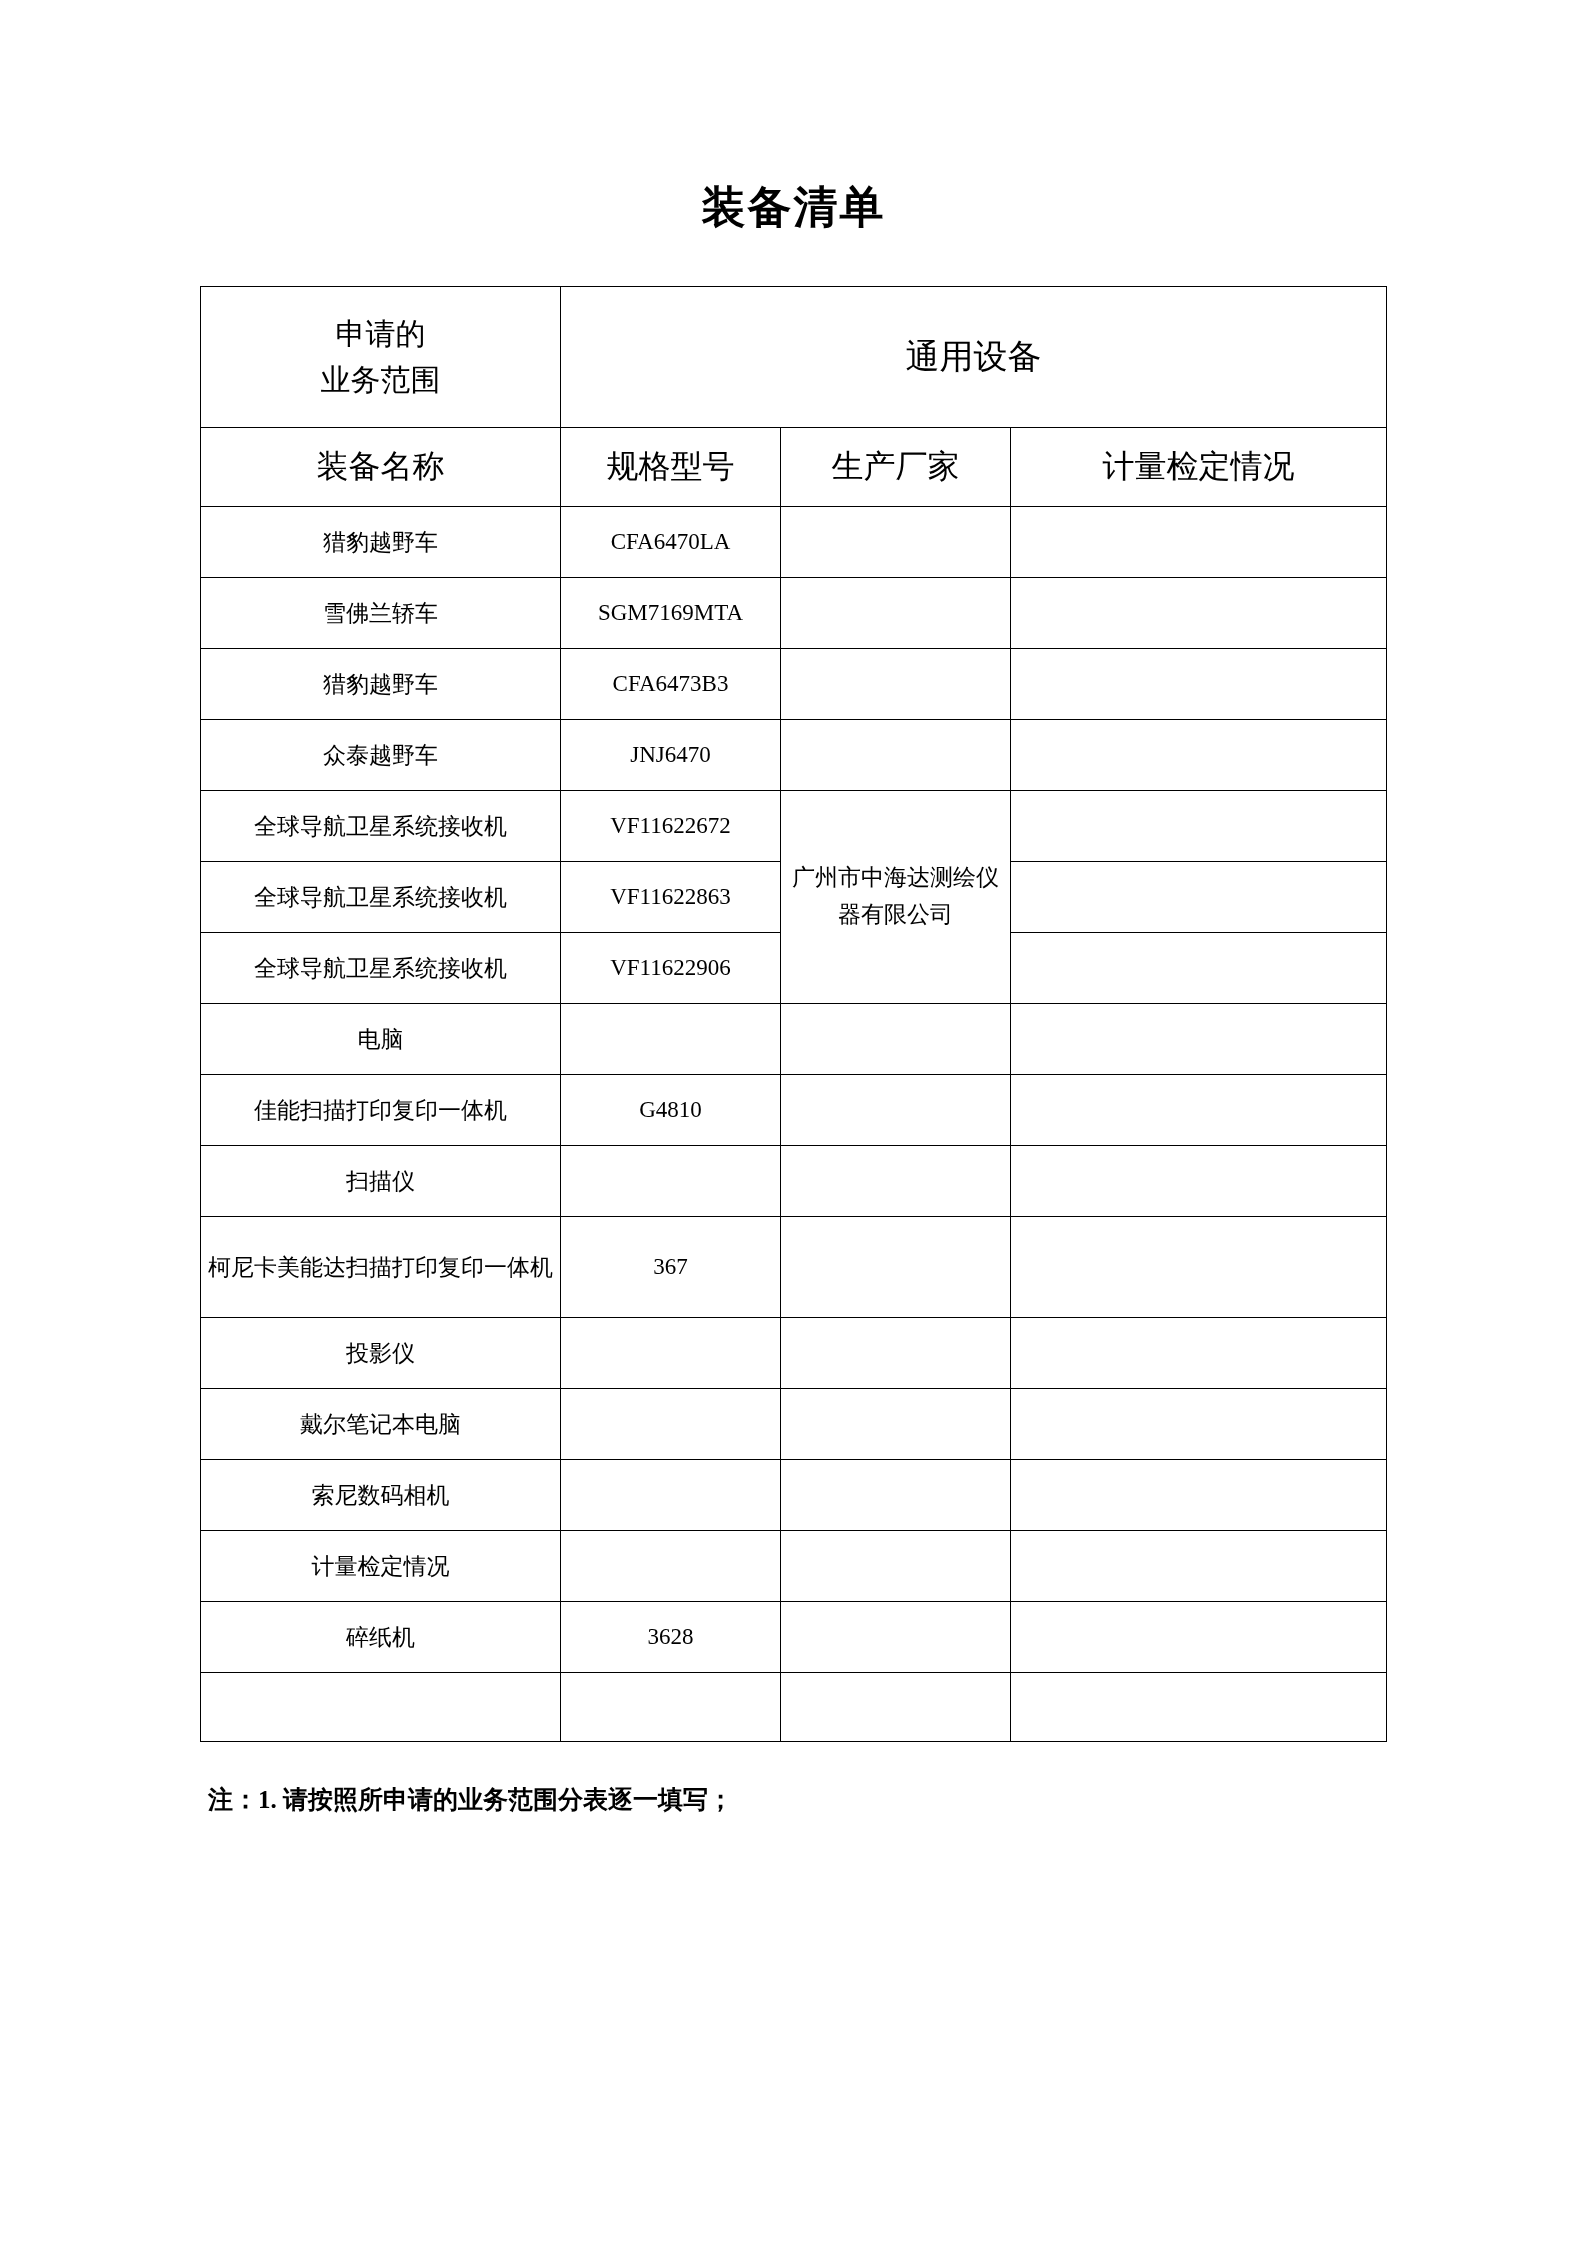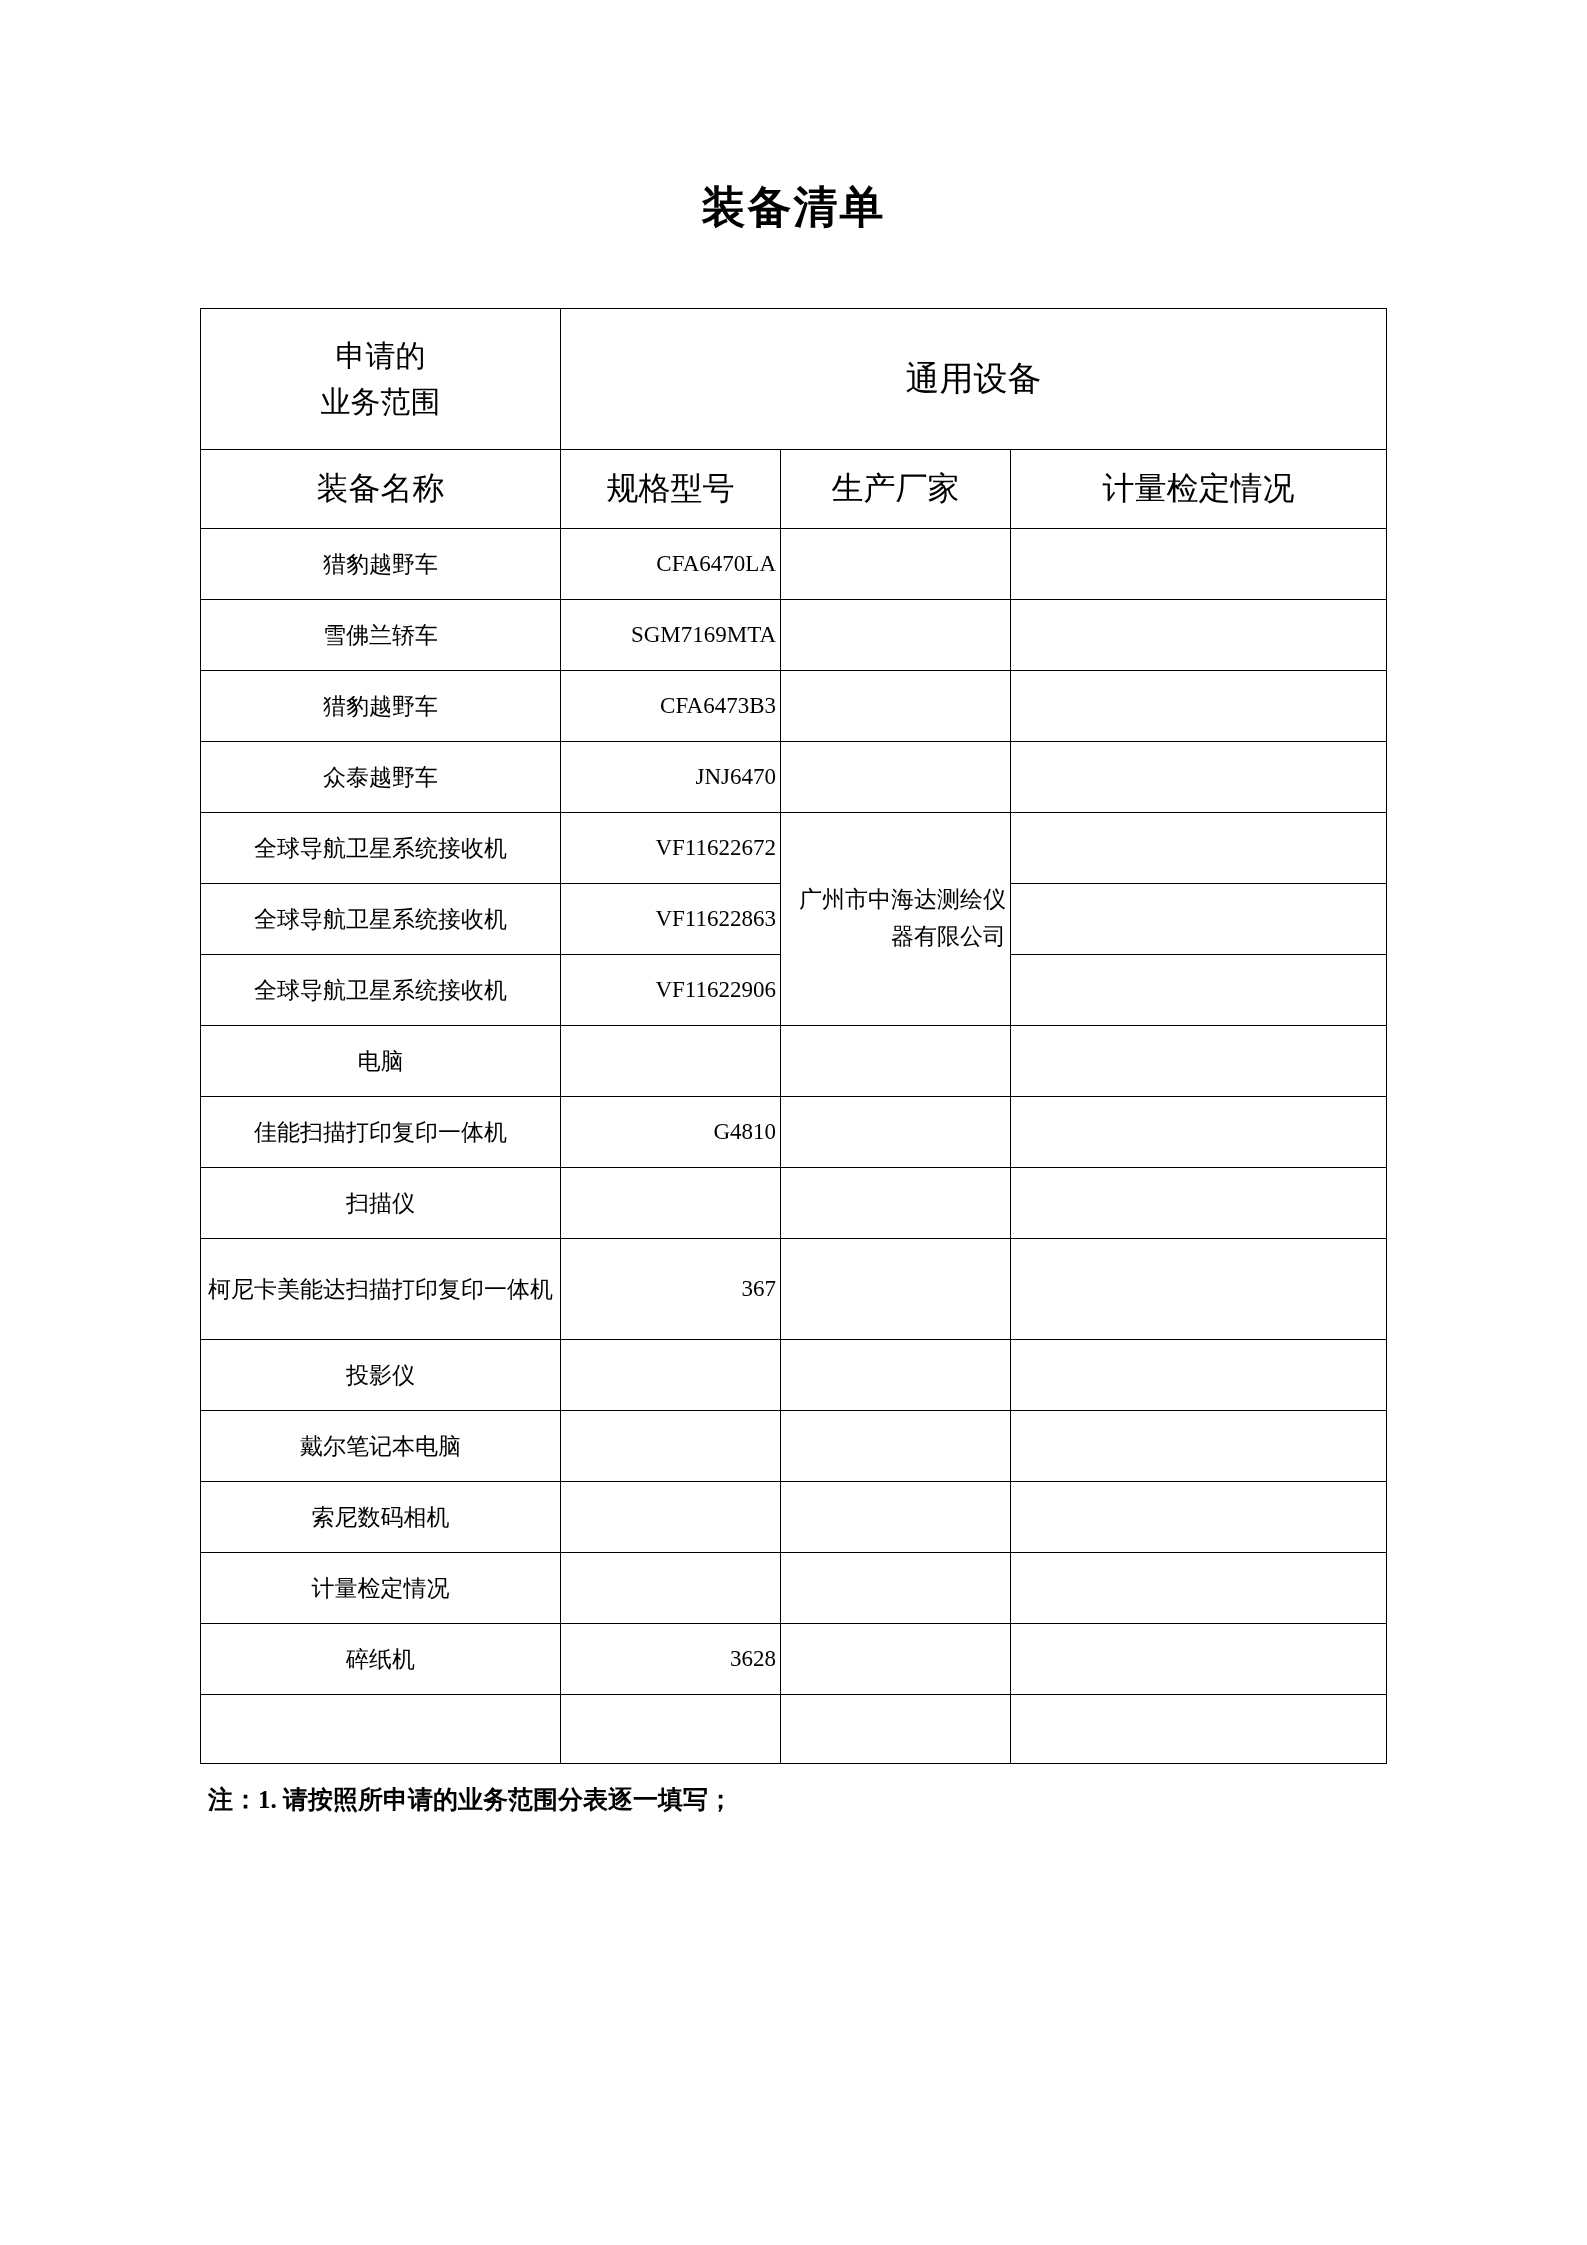--- a/index.html
+++ b/index.html
@@ -28,21 +28,21 @@
     width: 1587px;
     text-align: center;
     font-size: 44px;
     font-weight: bold;
     letter-spacing: 2px;
     font-family: "Liberation Serif", "DejaVu Serif", serif;
   }
 
   .equip-table {
     position: absolute;
-    top: 308px;
+    top: 286px;
     left: 200px;
     width: 1186px;
     border-collapse: collapse;
     table-layout: fixed;
   }
   .equip-table td, .equip-table th {
     border: 1px solid #000000;
     text-align: center;
     vertical-align: middle;
     font-weight: normal;
@@ -68,21 +68,20 @@
     height: 78px;
     font-size: 32px;
   }
   .data-row td {
     height: 70px;
     font-size: 23px;
   }
   .data-row td.model-cell,
   .data-row td.maker-cell {
     font-size: 23px;
-    text-align: right;
   }
   .row-tall td { height: 100px; }
   .maker-merged {
     font-size: 23px;
     line-height: 1.6;
   }
   .empty-row td { height: 68px; }
 
   .notes {
     position: absolute;

